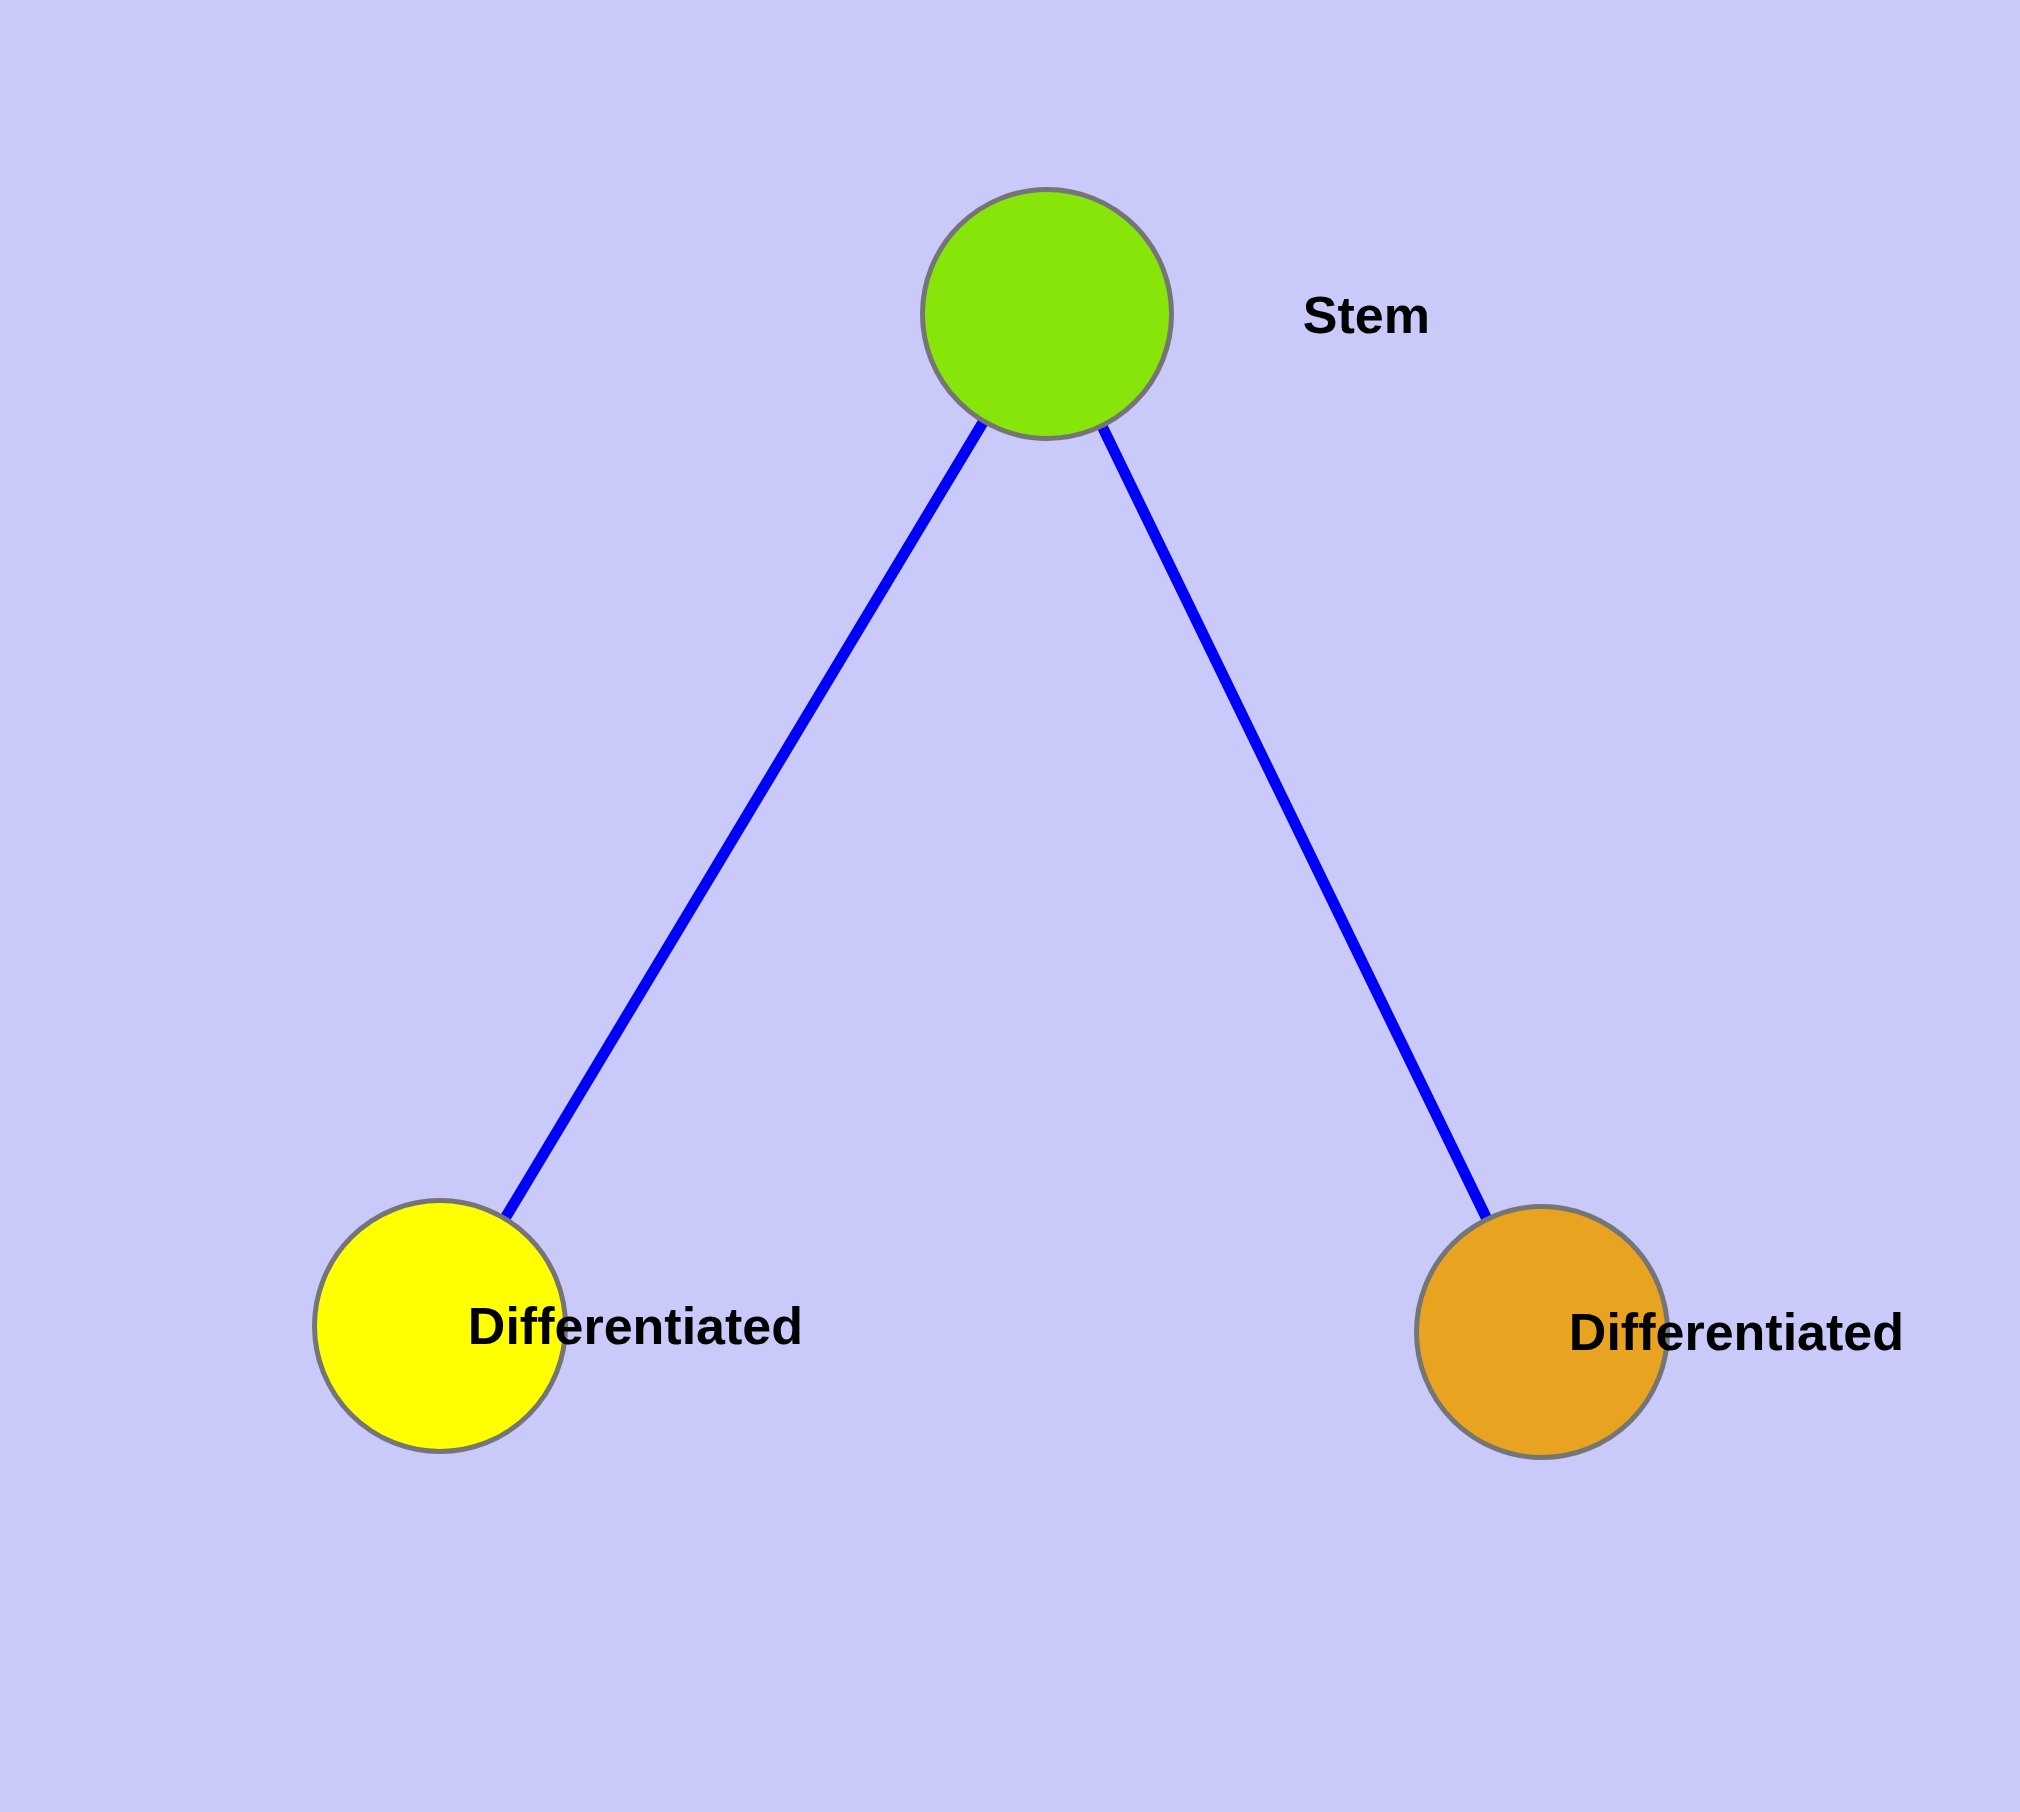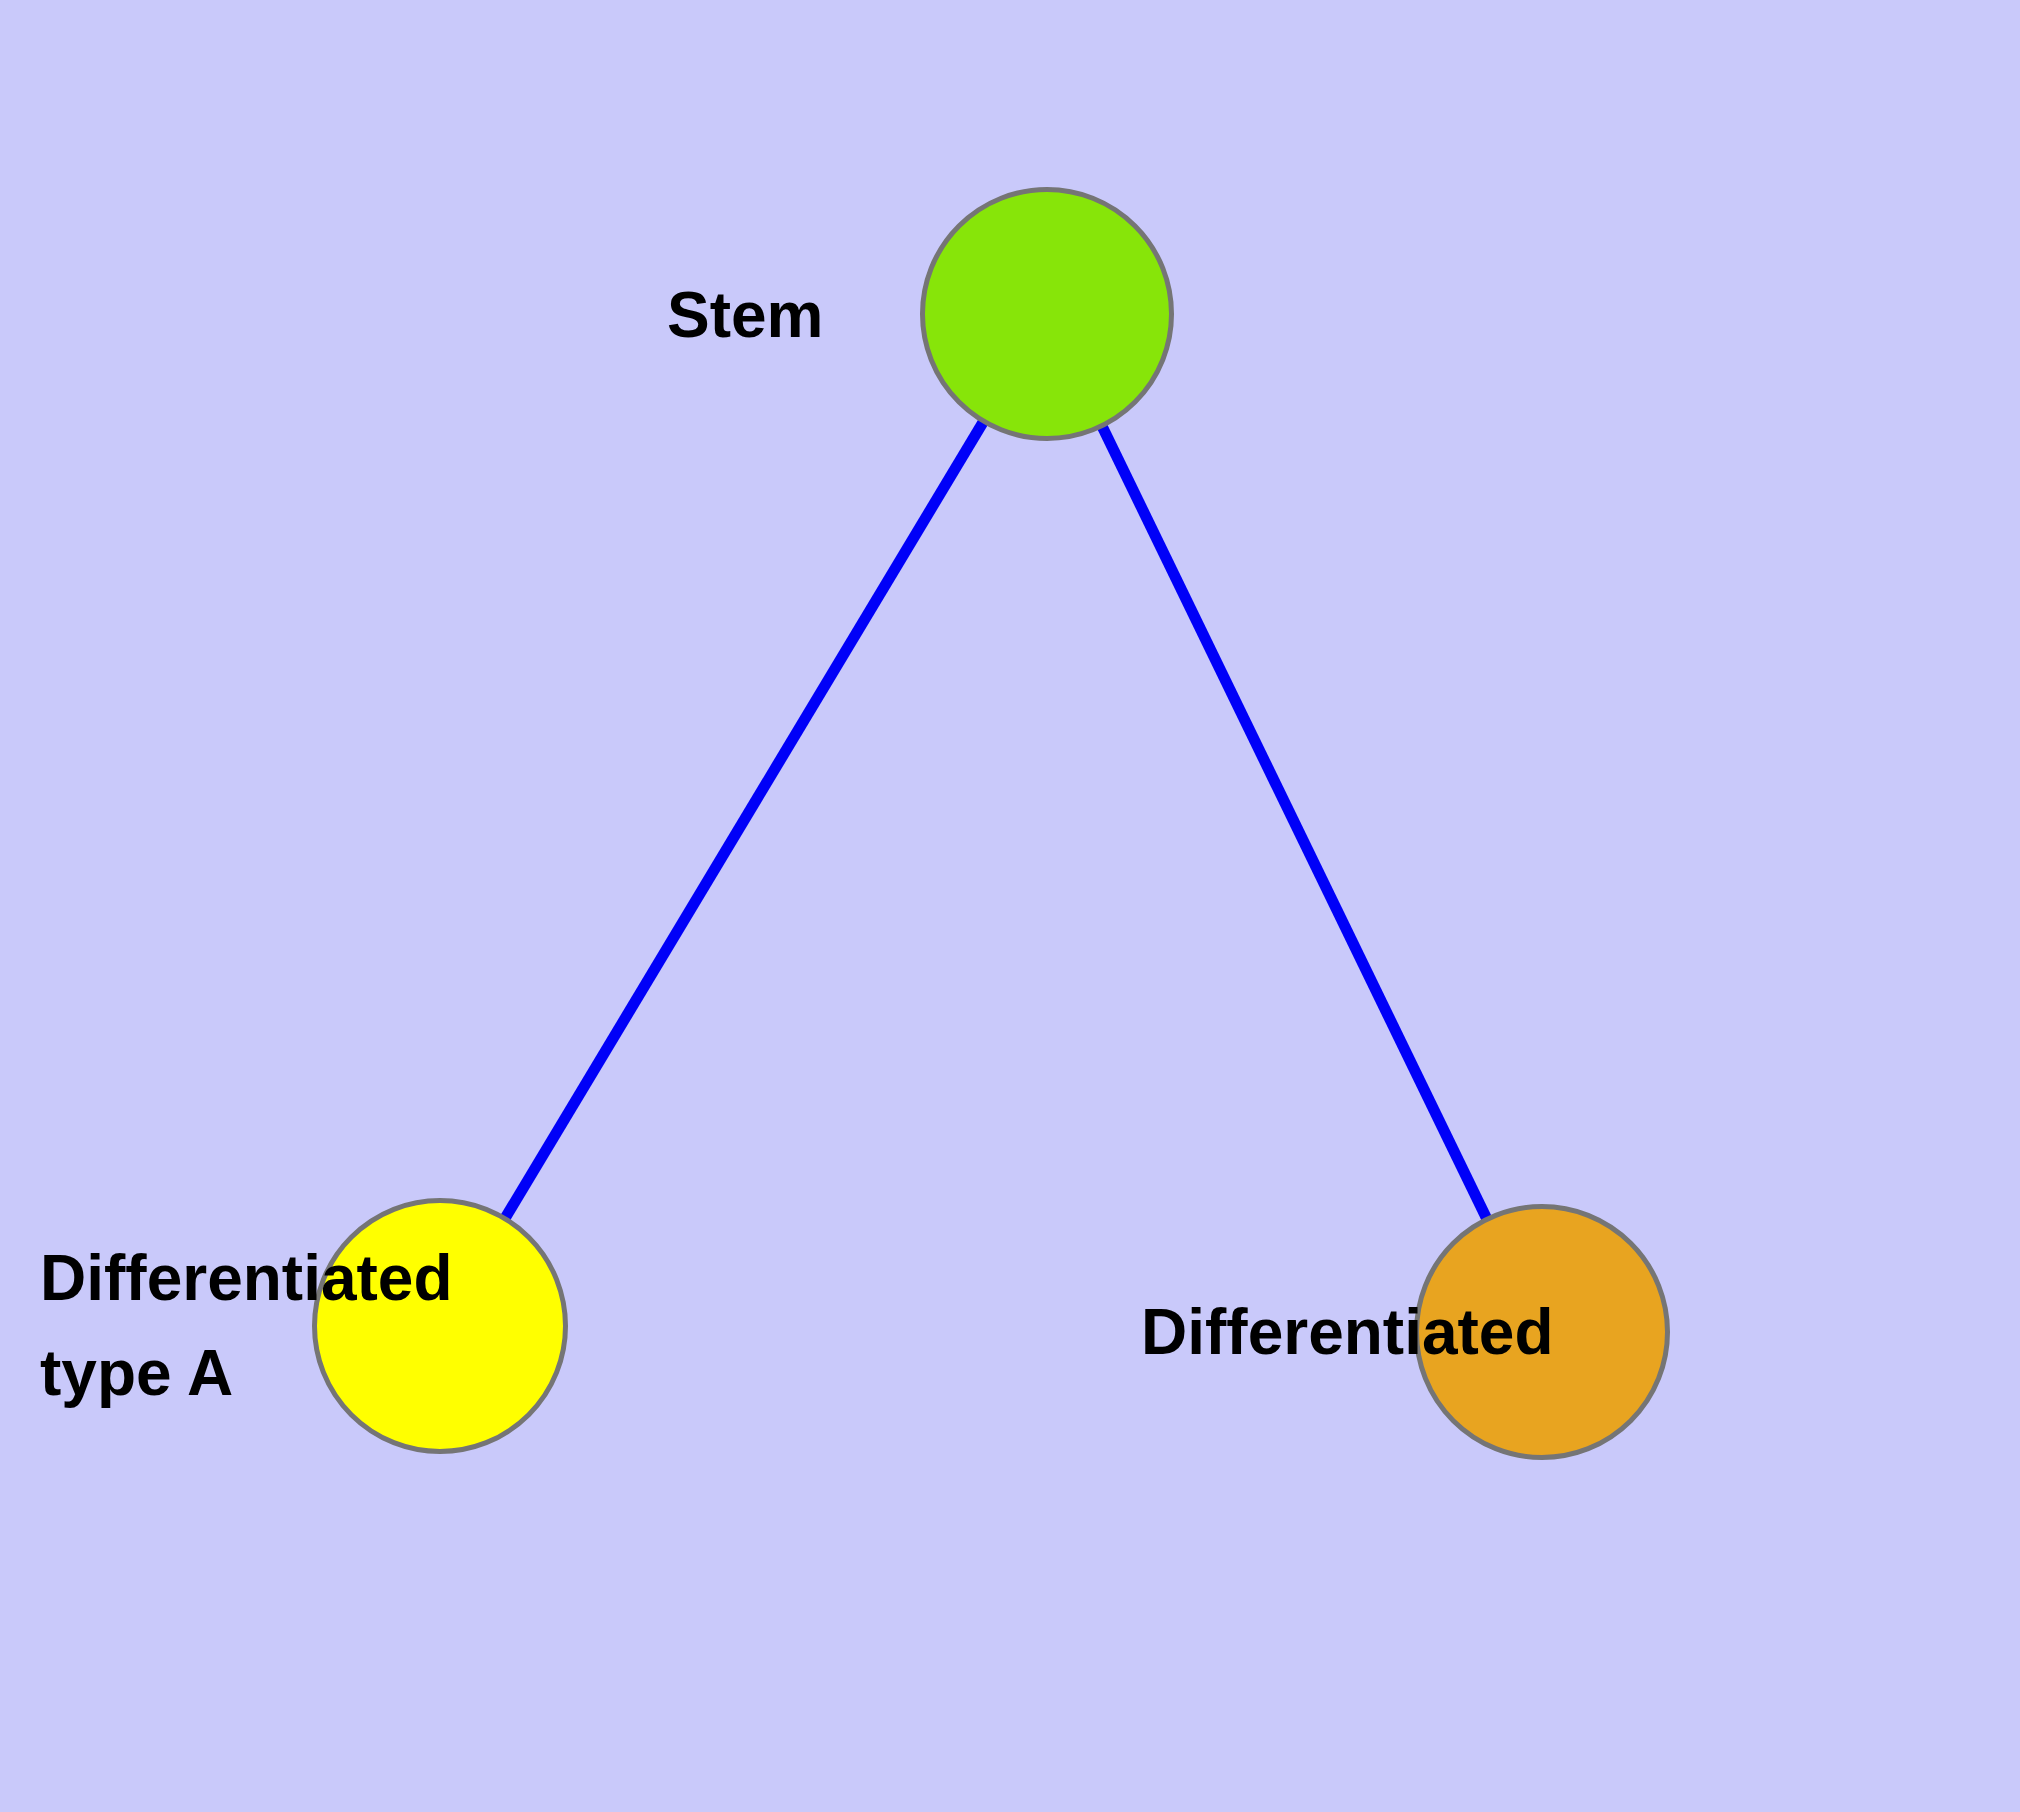--- a/index.html
+++ b/index.html
@@ -46,24 +46,24 @@
     left: 1414px;
     top: 1204px;
     width: 256px;
     height: 256px;
   }
   .label {
     position: absolute;
     width: 763px;
     display: flex;
     flex-direction: column;
-    align-items: flex-start;
+    align-items: flex-end;
     justify-content: center;
     text-align: center;
-    font-size: 64px;
+    font-size: 52px;
     font-weight: bold;
     line-height: 95px;
     color: #000000;
     pointer-events: none;
   }
   .label-stem {
     left: 667px;
     top: 268px;
     height: 95px;
   }
@@ -93,21 +93,20 @@
   <div class="node node-a" style="background: rgb(255, 255, 0);"></div>
 
   <div class="node node-b" style="background: rgb(232, 164, 32);"></div>
 
   <div class="label label-stem">
     <span class="label-line">Stem</span>
   </div>
 
   <div class="label label-a">
     <span class="label-line">Differentiated</span>
-    <span class="label-line">type A</span>
   </div>
 
   <div class="label label-b">
     <span class="label-line">Differentiated</span>
   </div>
 
 </div>
 
 
 </body></html>

